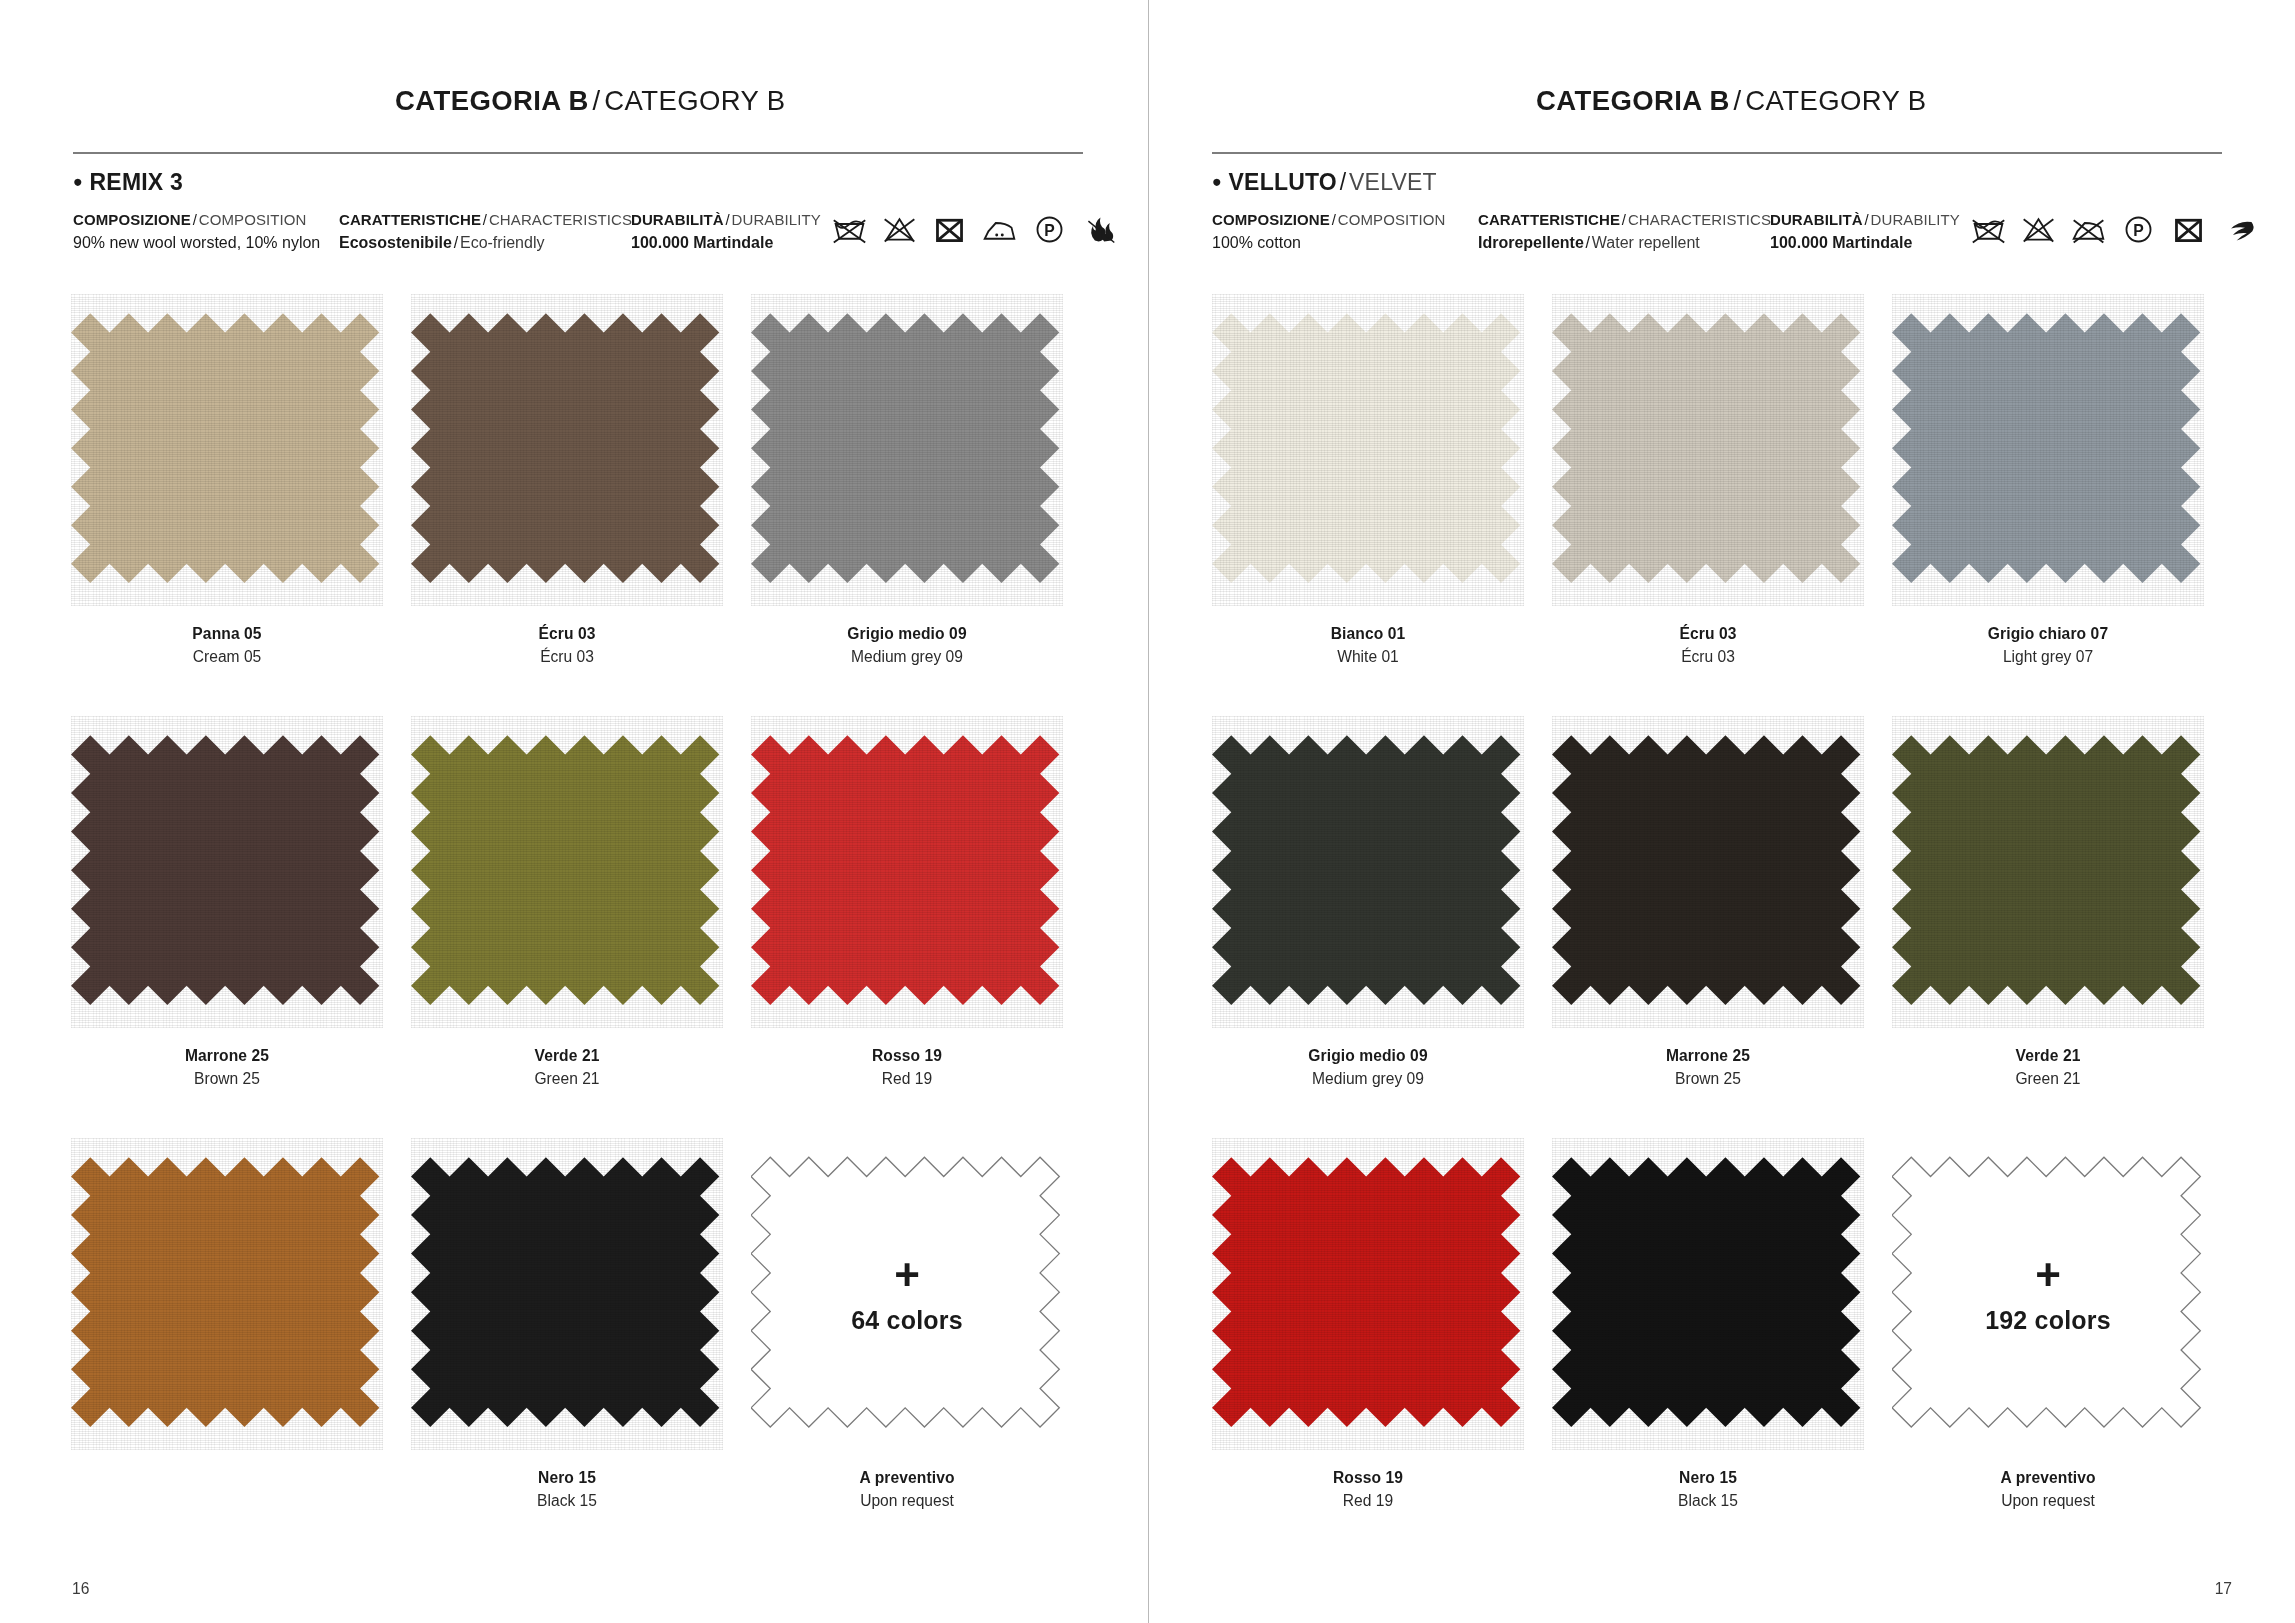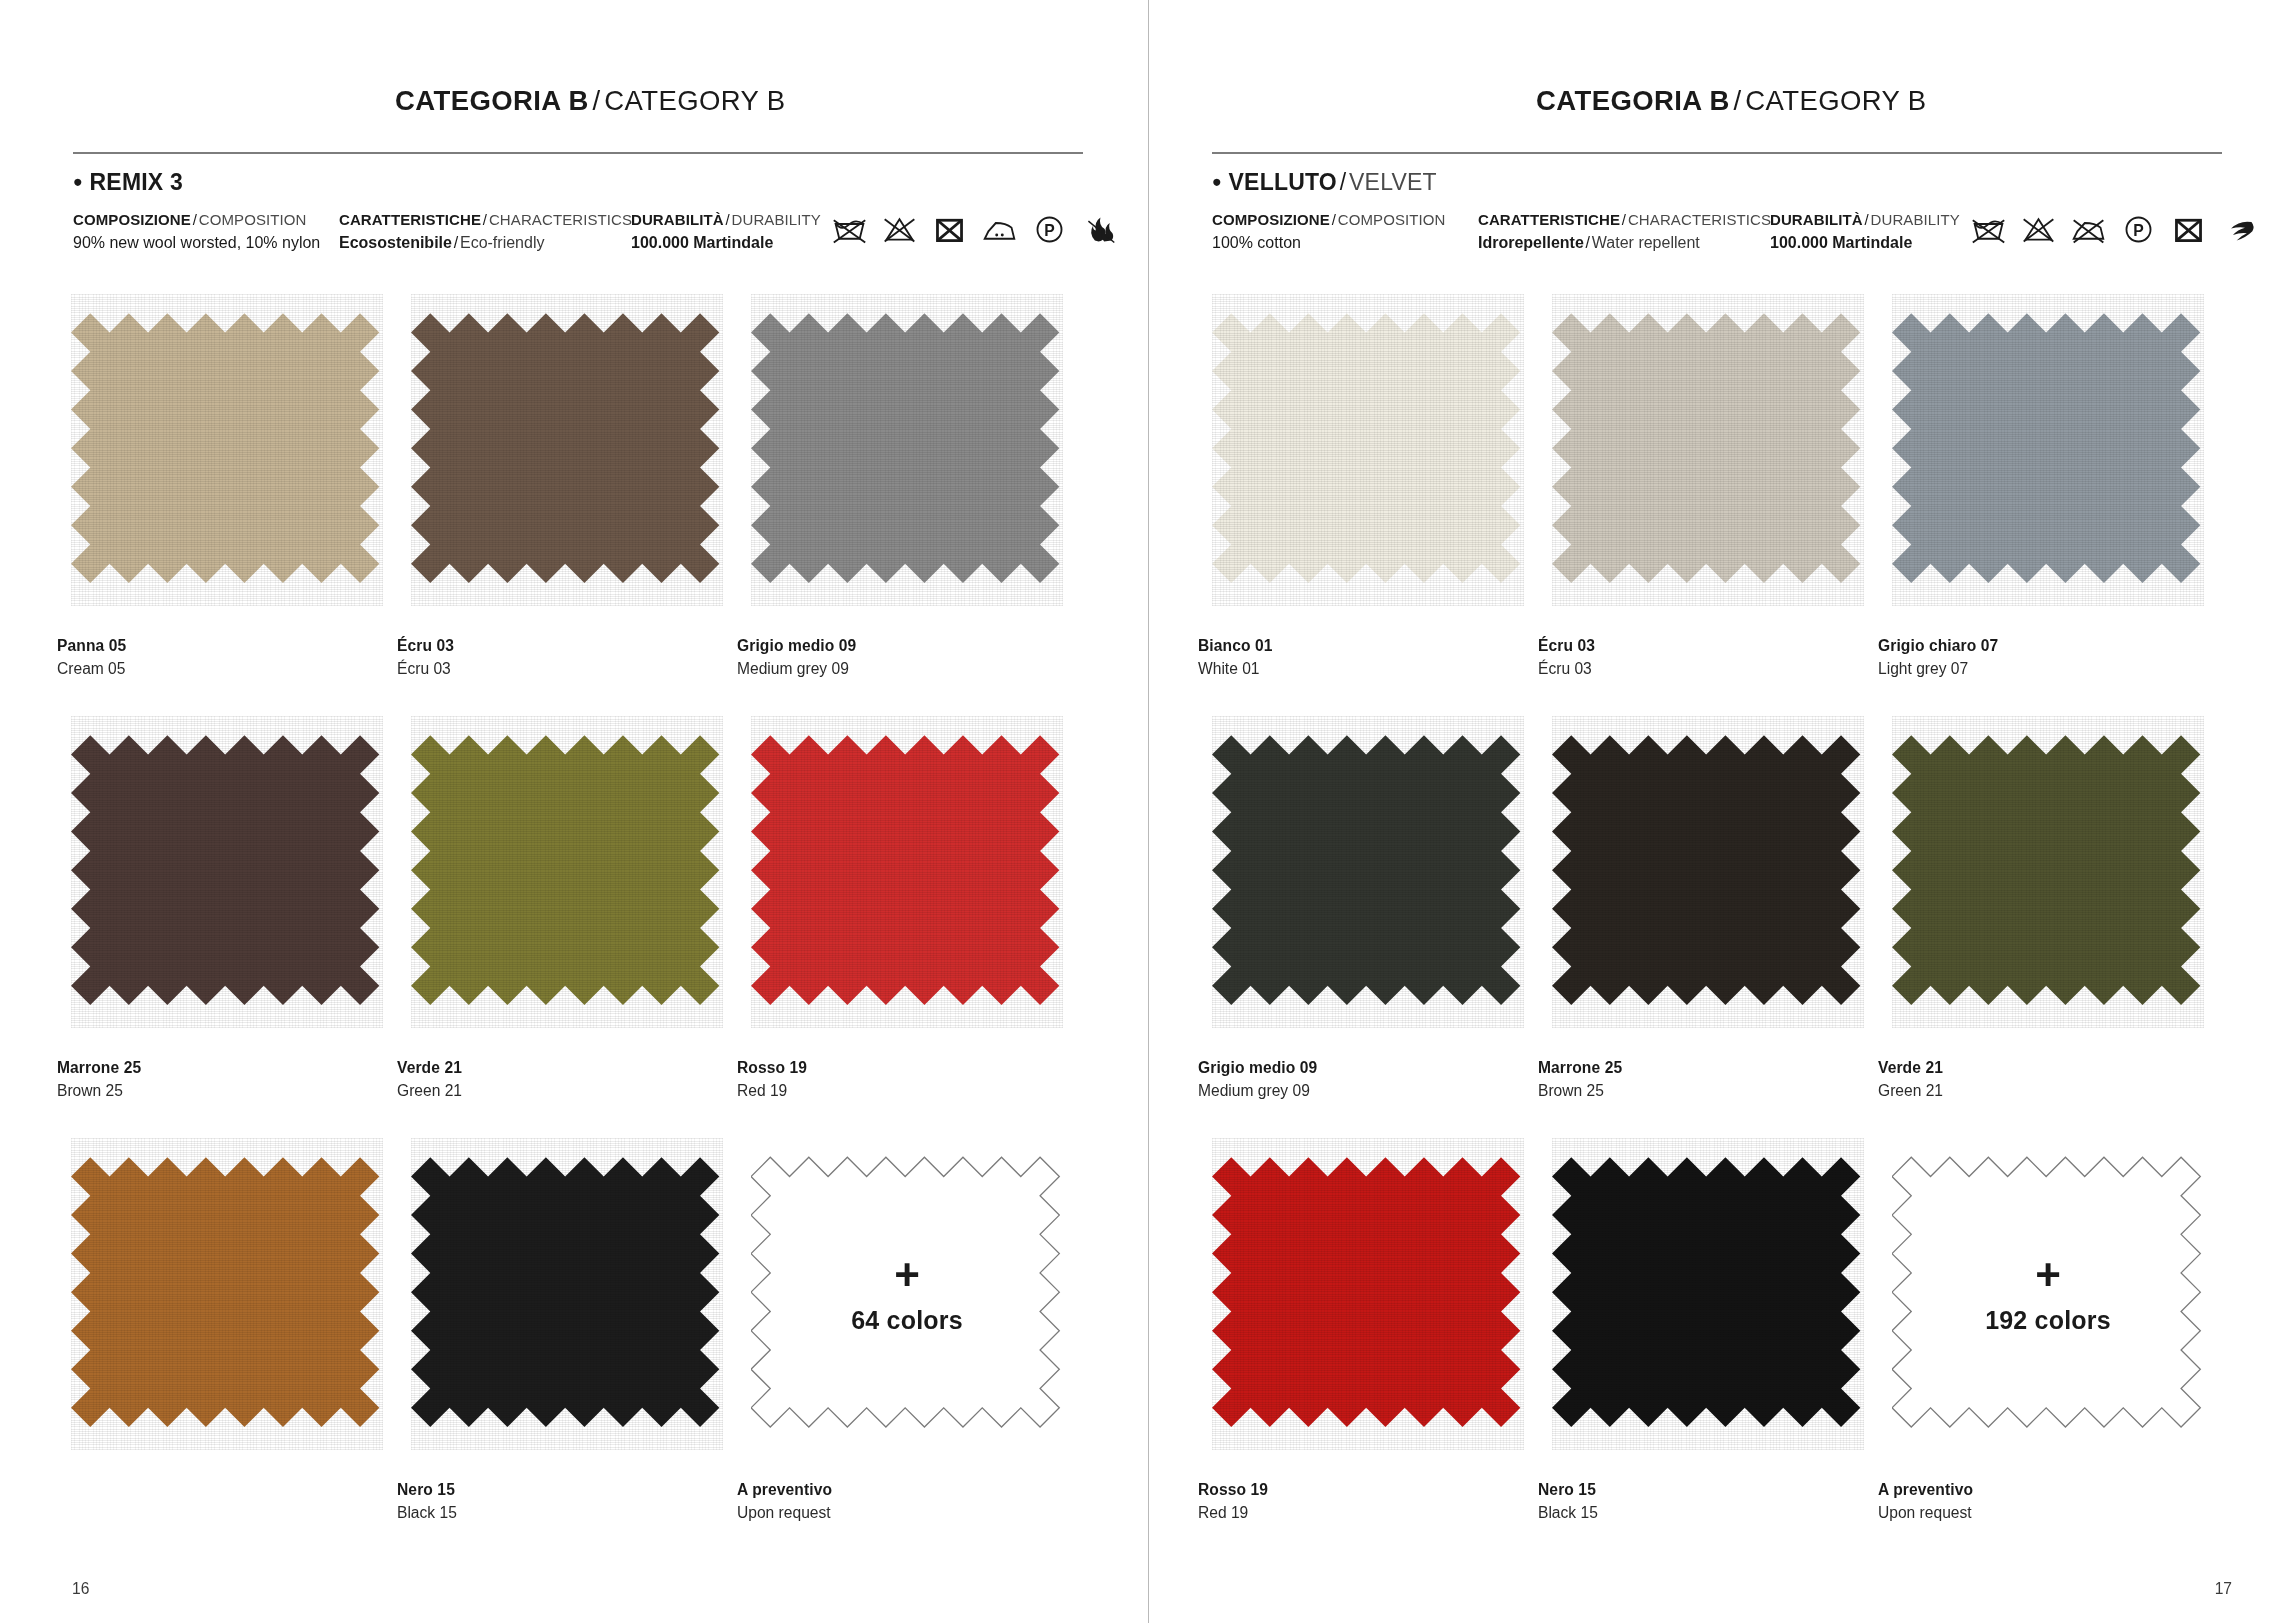--- a/index.html
+++ b/index.html
@@ -183,22 +183,23 @@
   }
   .plus-count {
     font-size: 25px;
     font-weight: 700;
     letter-spacing: 0.2px;
     color: #1a1a1a;
   }
   .labels {
     position: absolute;
     left: 0;
-    top: 340px;
+    top: 328px;
     width: 340px;
+    text-align: center;
   }
   .label-it {
     font-size: 15.6px;
     font-weight: 700;
     line-height: 23px;
     letter-spacing: 0.1px;
   }
   .label-en {
     font-size: 15.6px;
     font-weight: 400;

